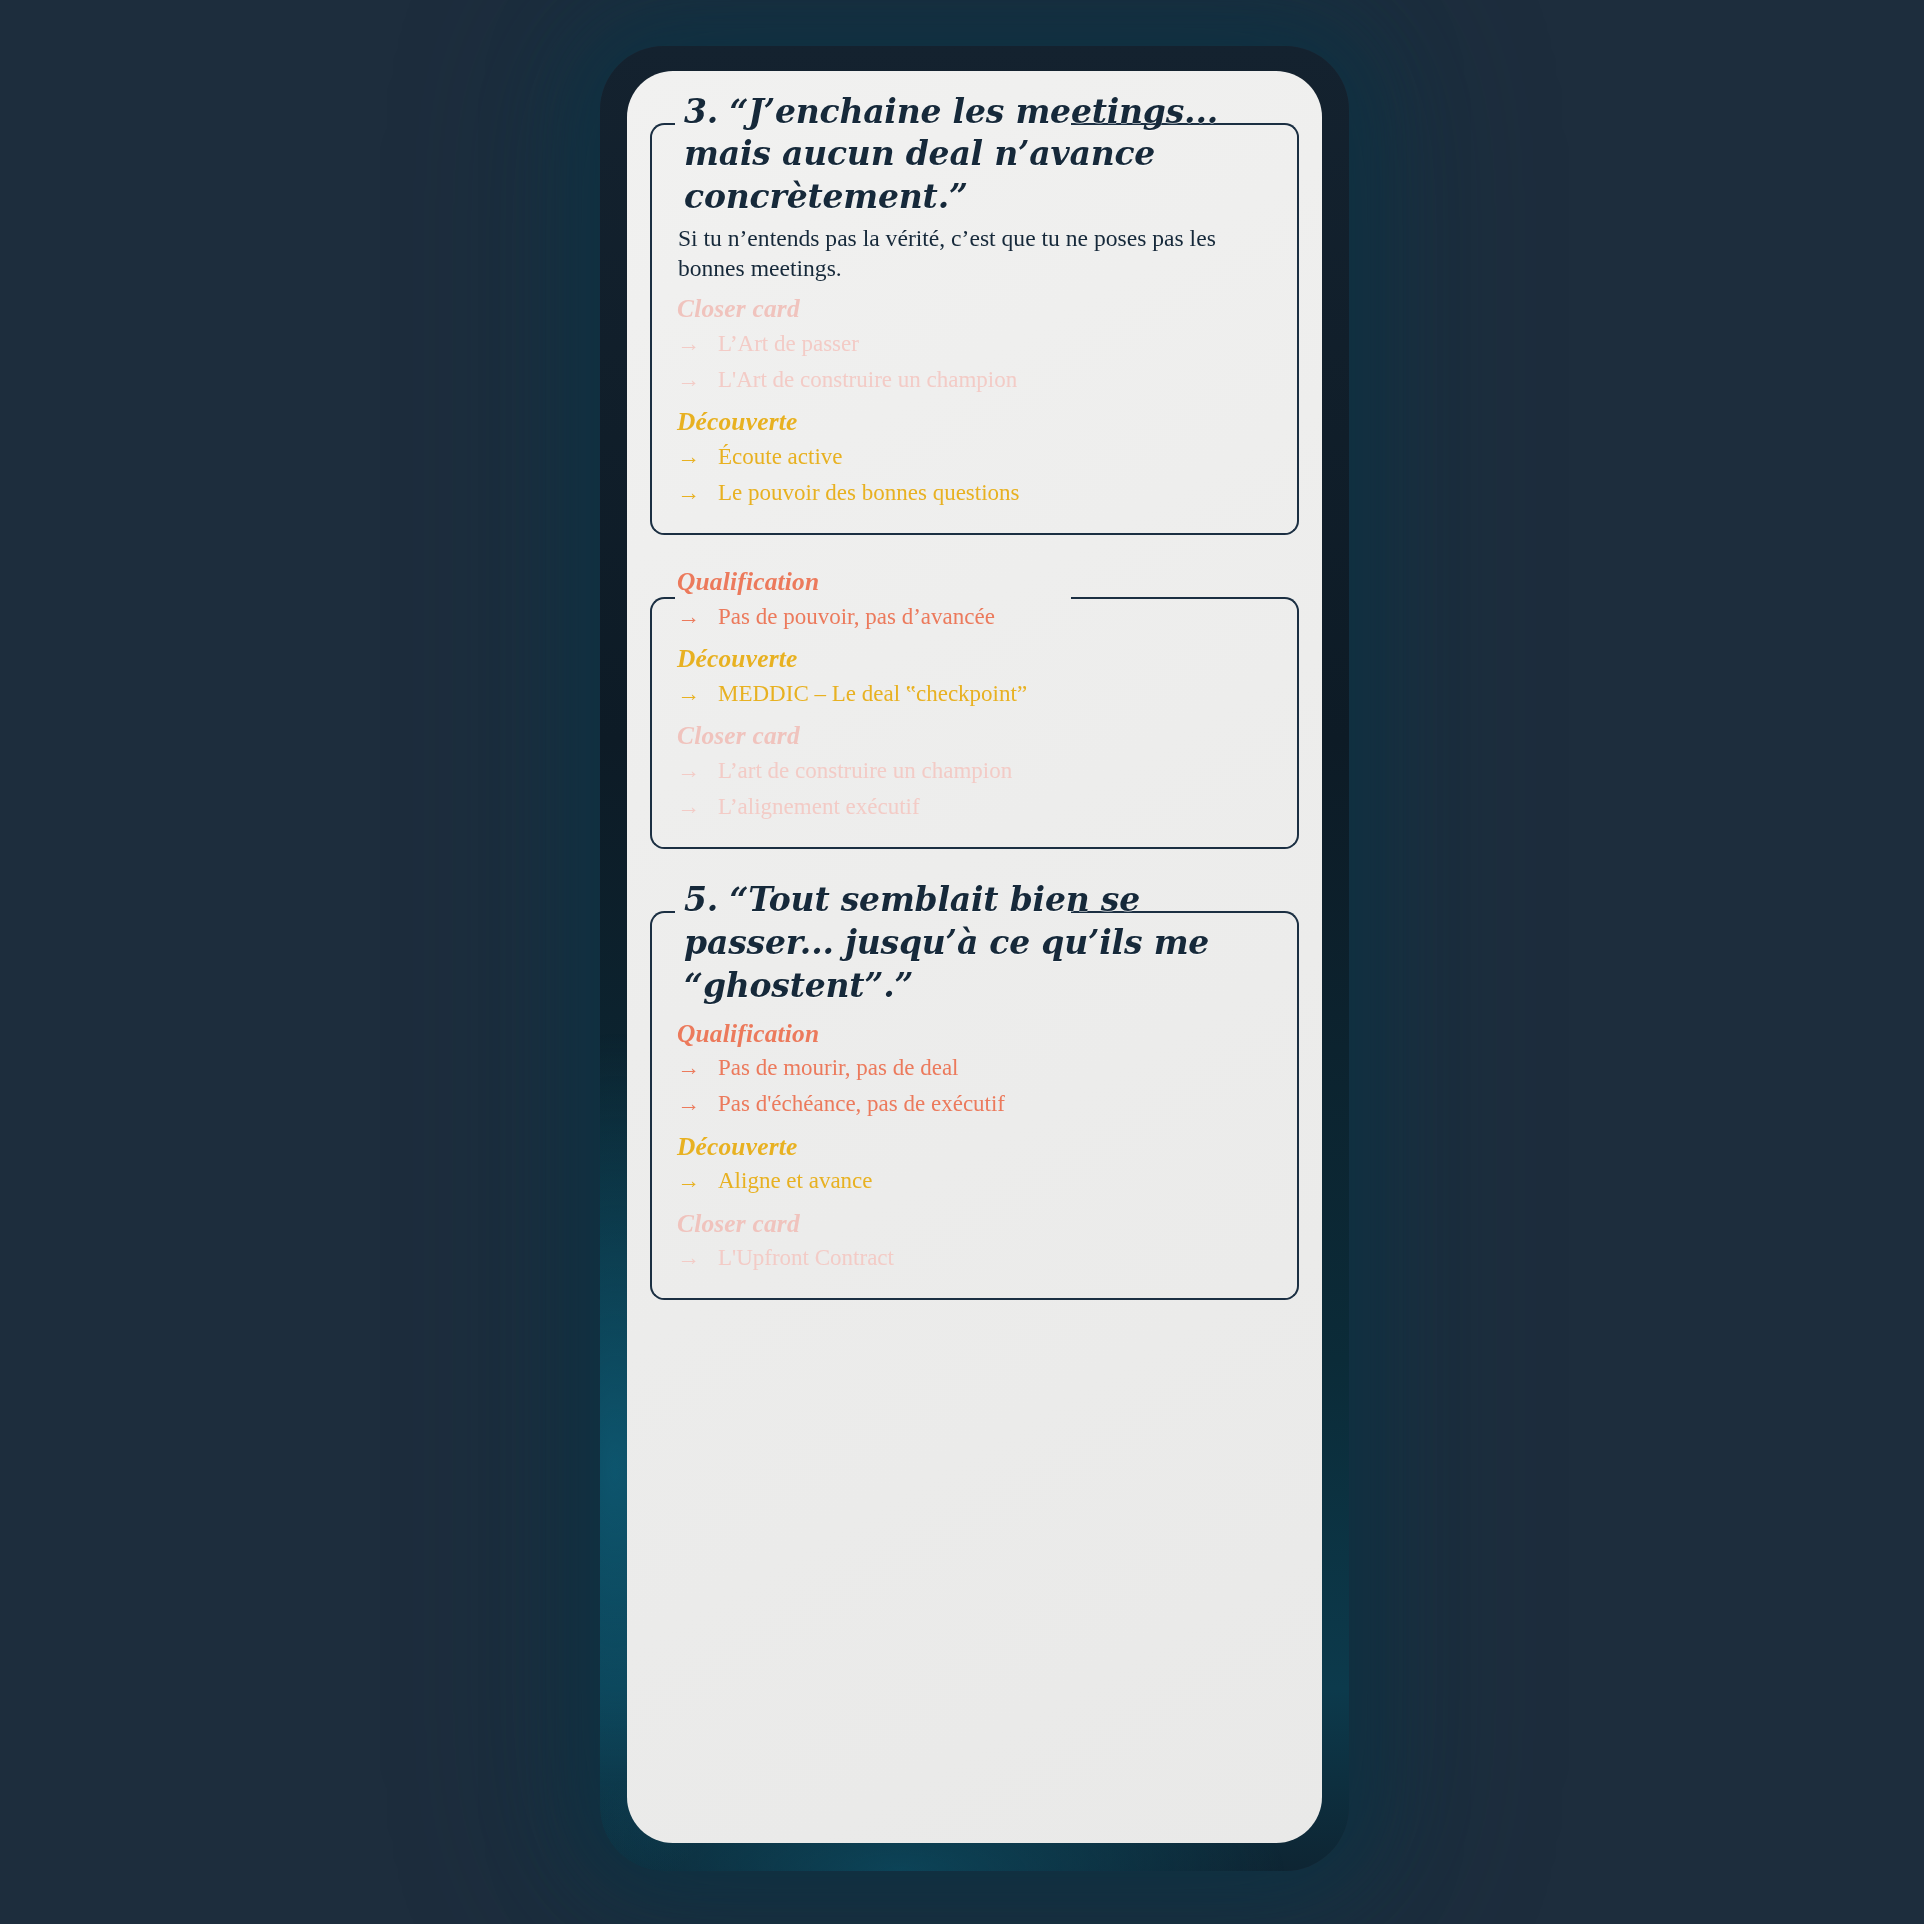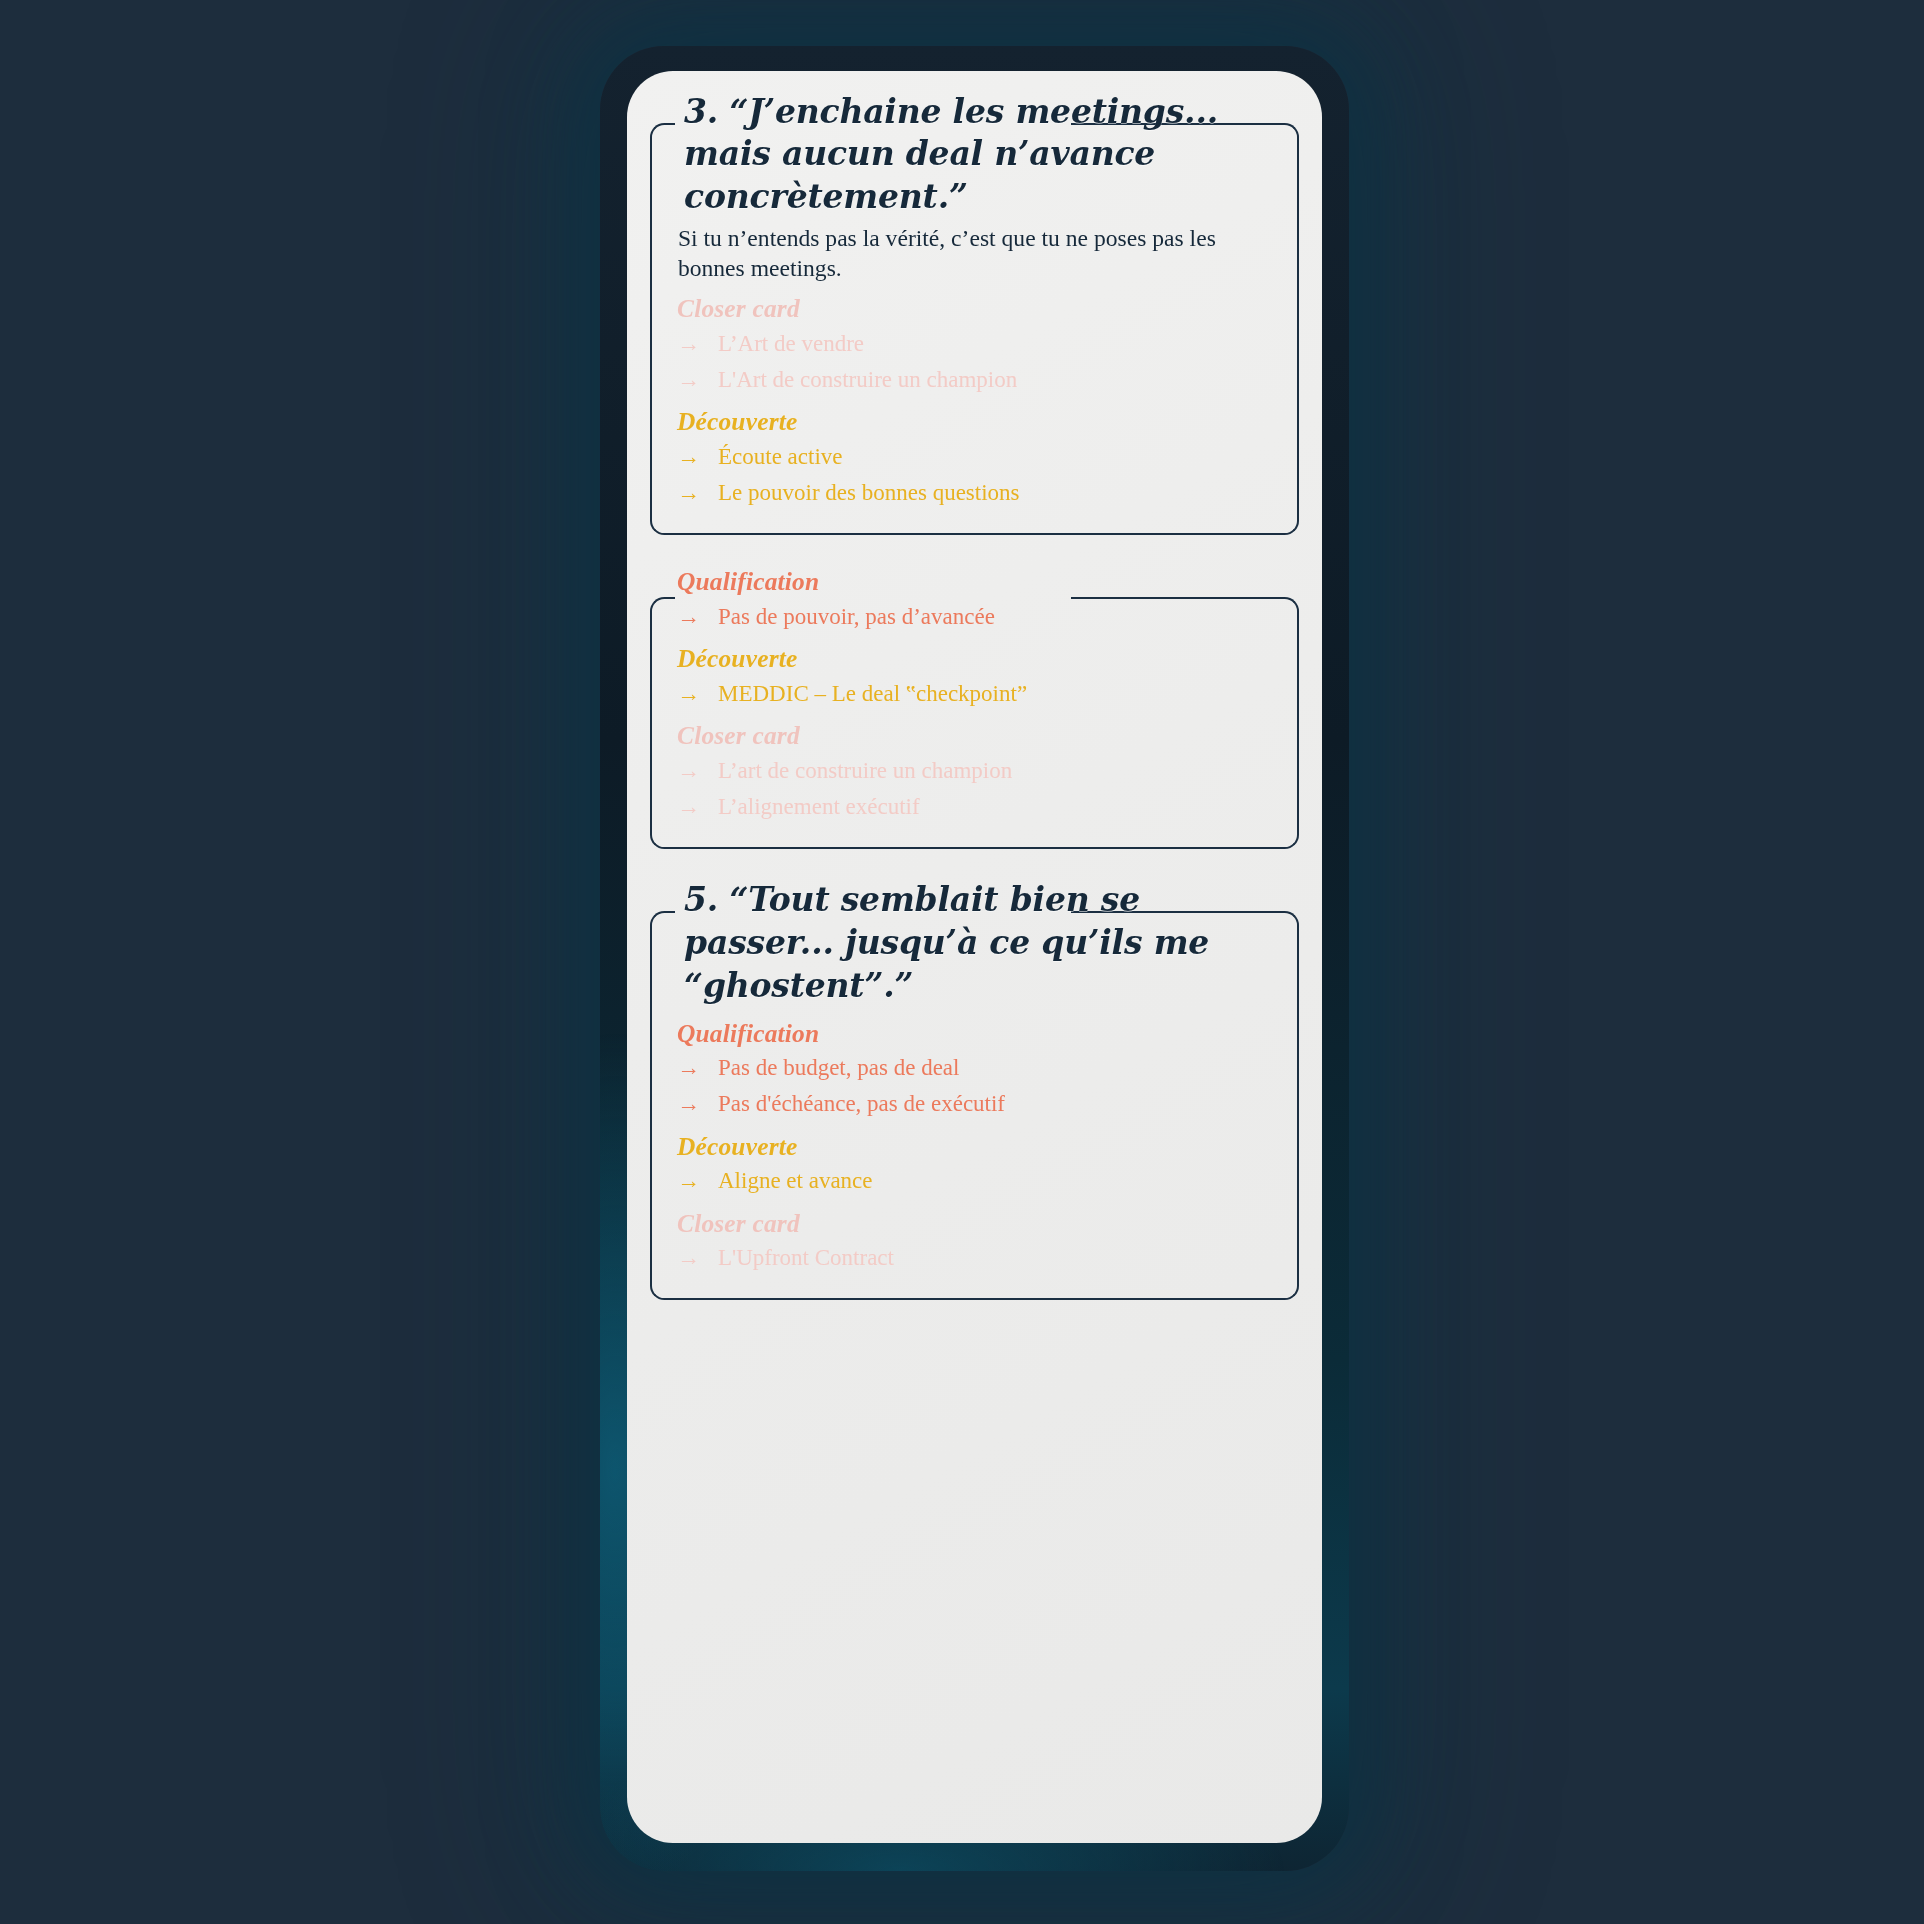--- a/index.html
+++ b/index.html
@@ -212,21 +212,21 @@
             <div class="ln top-l"></div>
             <div class="ln top-r"></div>
           </div>
           <div class="qcard-body">
             <div class="q-title">3. “J’enchaine les meetings... mais aucun deal n’avance concrètement.”</div>
             <div class="q-sub">Si tu n’entends pas la vérité, c’est que tu ne poses pas les bonnes meetings.</div>
             <div class="sec theme-pink">
               <div class="sec-label">Closer card</div>
               <div class="bullet">
                 <span class="arrow">→</span>
-                <span class="btxt">L’Art de vendre</span>
+                <span class="btxt">L’Art de passer</span>
               </div>
               <div class="bullet">
                 <span class="arrow">→</span>
                 <span class="btxt">L'Art de construire un champion</span>
               </div>
             </div>
             <div class="sec theme-gold">
               <div class="sec-label">Découverte</div>
               <div class="bullet">
                 <span class="arrow">→</span>
@@ -290,21 +290,21 @@
             <div class="ln bottom"></div>
             <div class="ln top-l"></div>
             <div class="ln top-r"></div>
           </div>
           <div class="qcard-body">
             <div class="q-title">5. “Tout semblait bien se passer... jusqu’à ce qu’ils me “ghostent”.”</div>
             <div class="sec theme-coral">
               <div class="sec-label">Qualification</div>
               <div class="bullet">
                 <span class="arrow">→</span>
-                <span class="btxt">Pas de budget, pas de deal</span>
+                <span class="btxt">Pas de mourir, pas de deal</span>
               </div>
               <div class="bullet">
                 <span class="arrow">→</span>
                 <span class="btxt">Pas d'échéance, pas de exécutif</span>
               </div>
             </div>
             <div class="sec theme-gold">
               <div class="sec-label">Découverte</div>
               <div class="bullet">
                 <span class="arrow">→</span>

